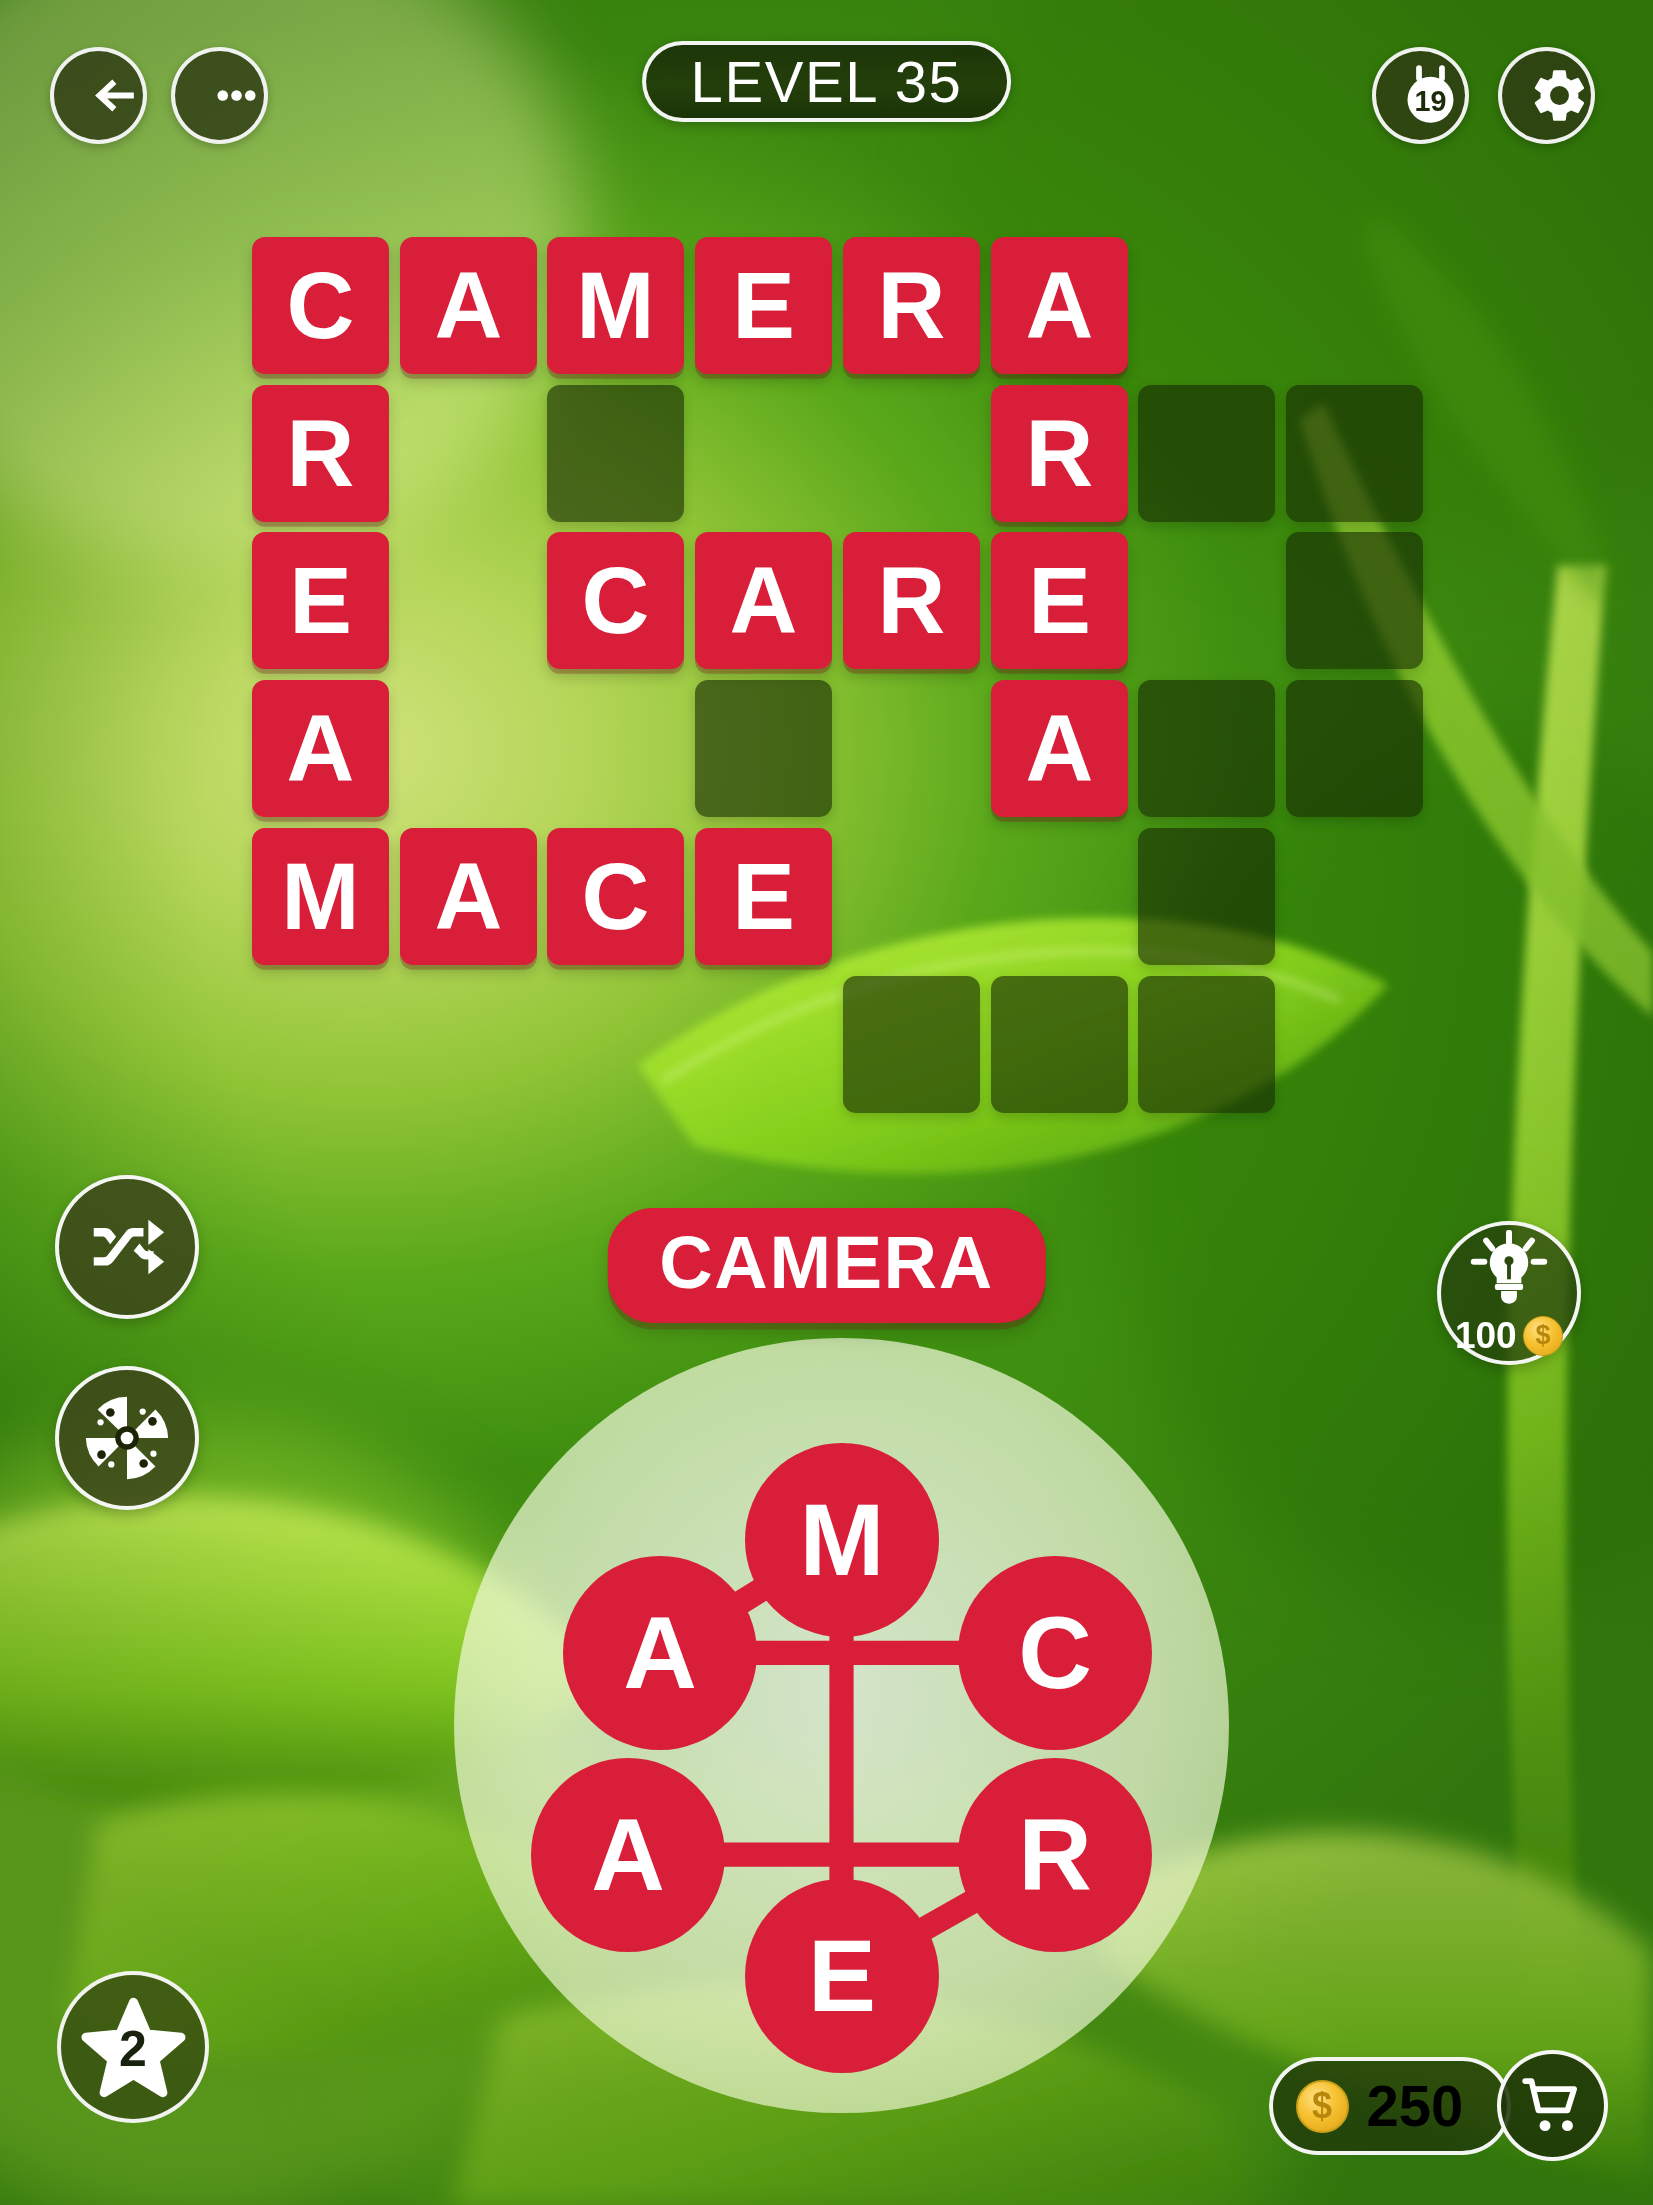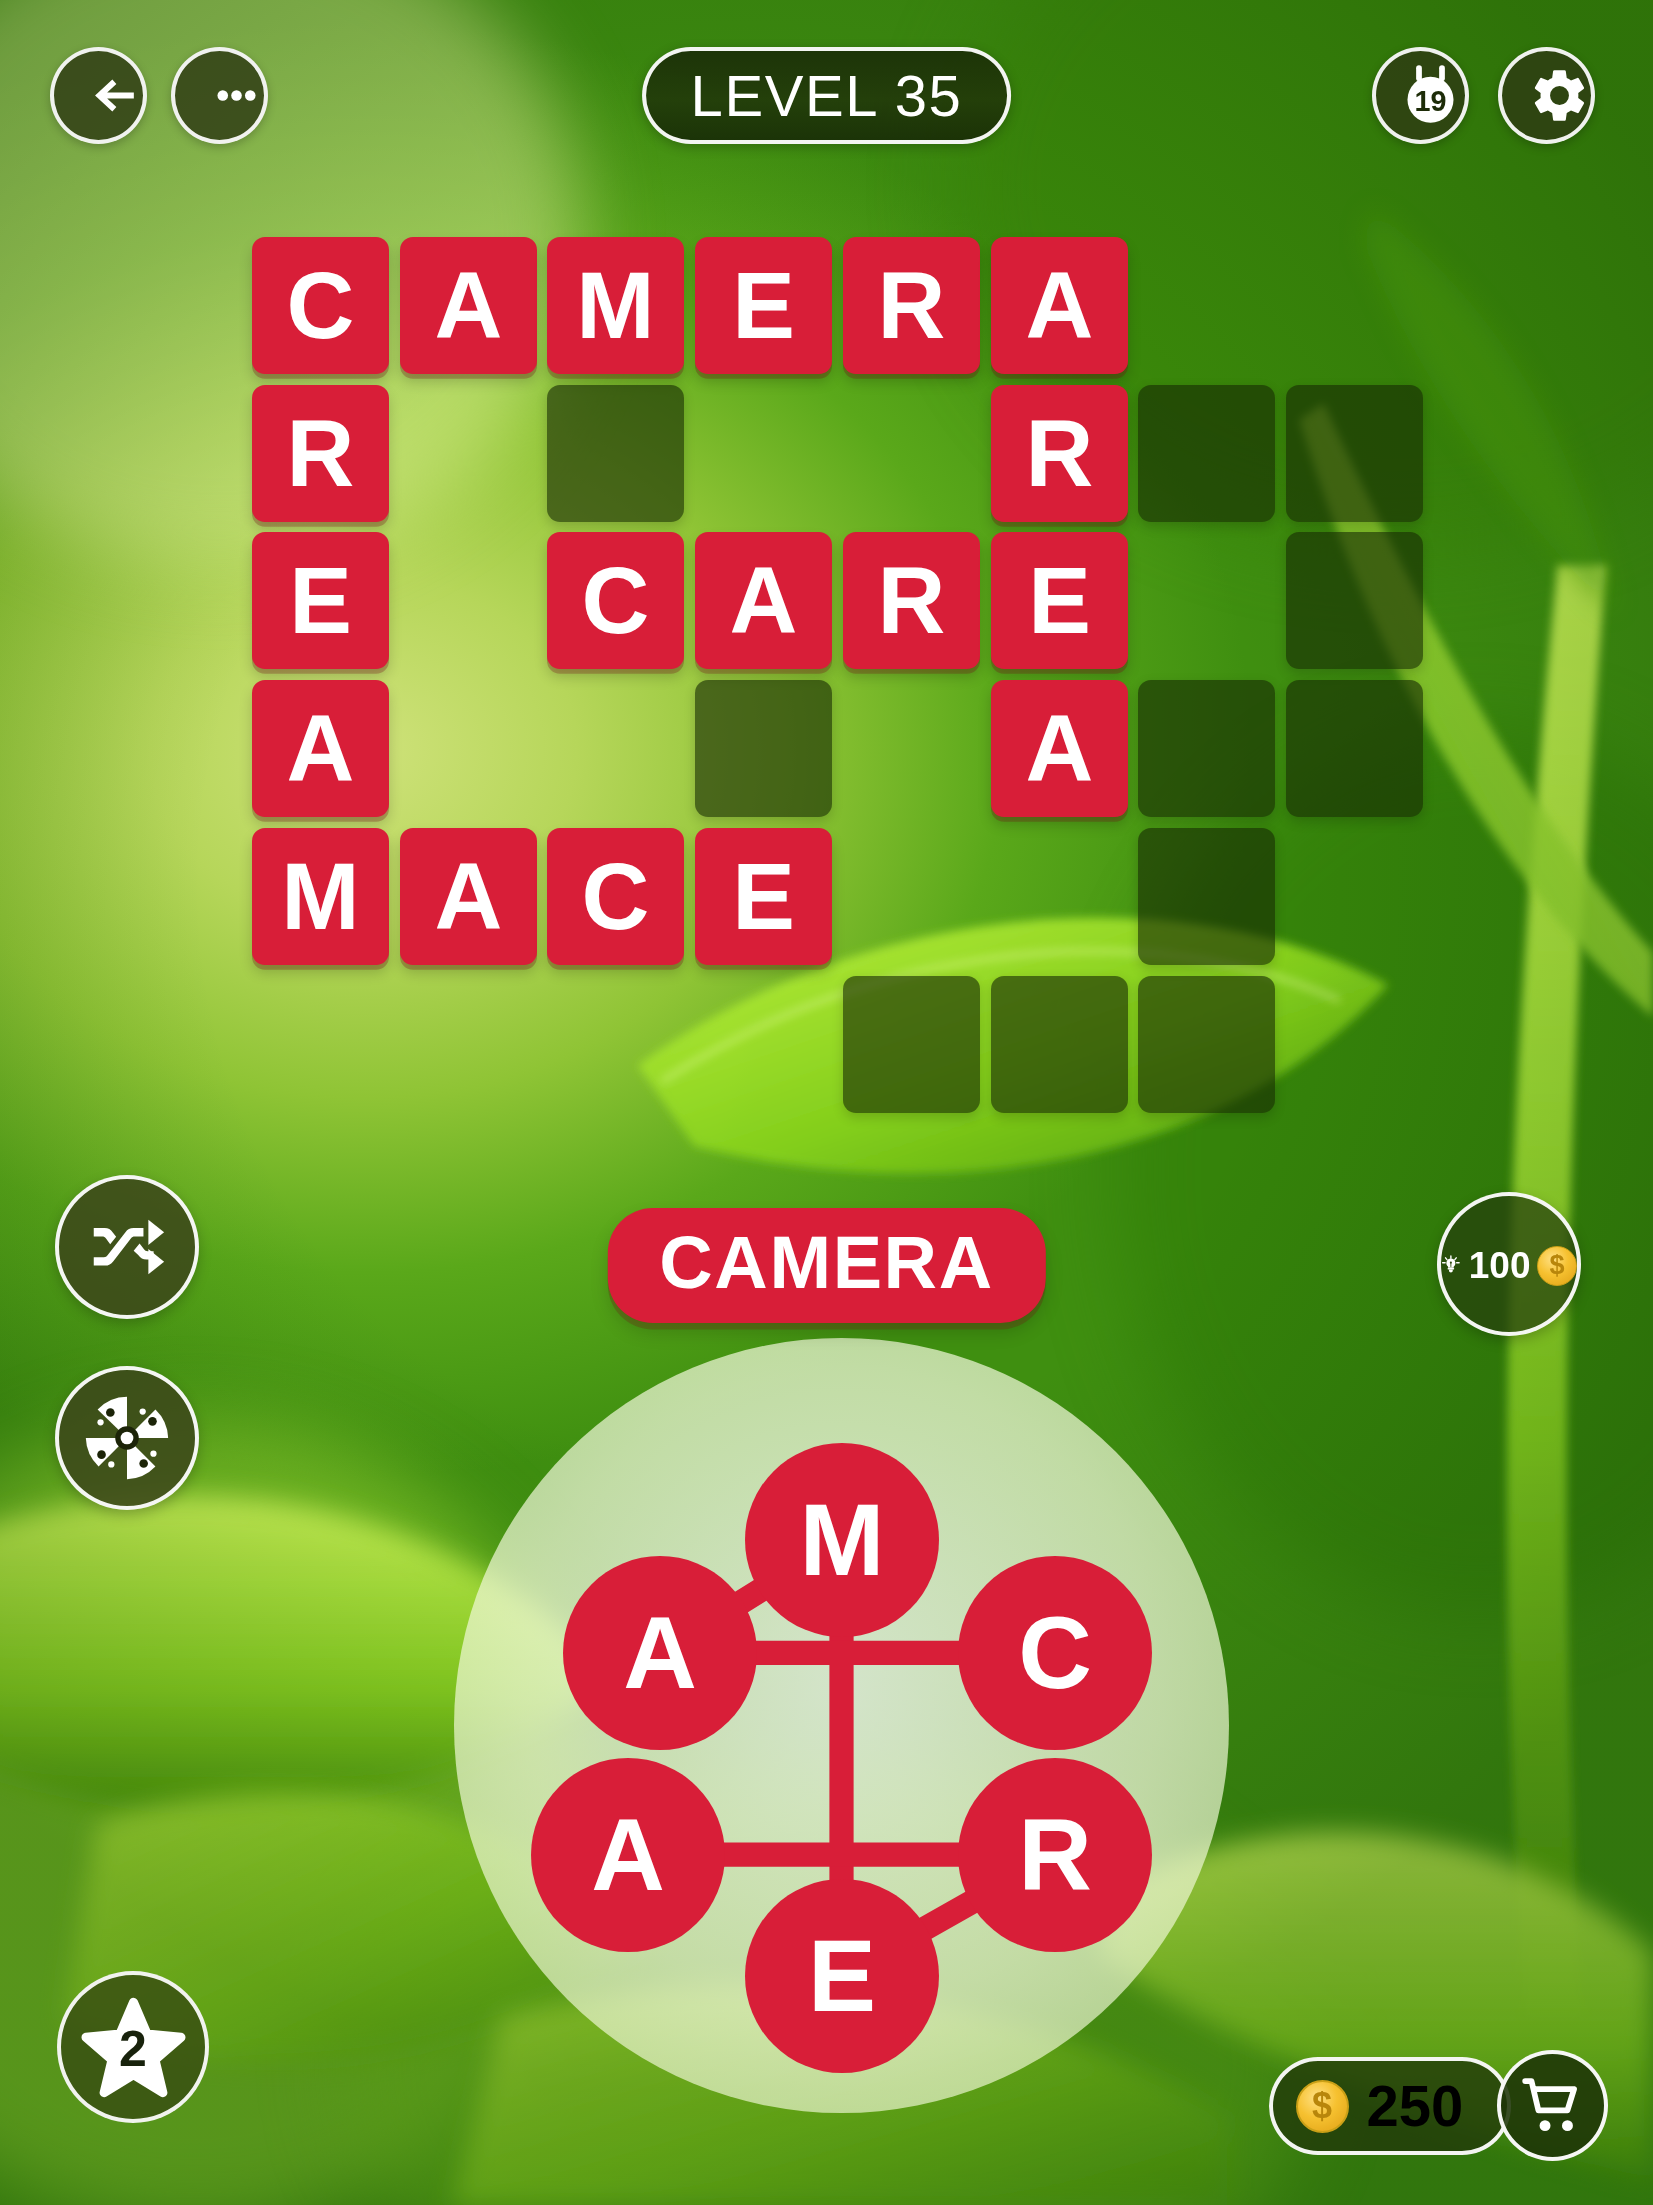--- a/index.html
+++ b/index.html
@@ -53,22 +53,22 @@
     box-shadow: 0 3.2px 9.7px rgba(0,0,0,.22);
   }
   #back-btn  { left: 50px;  top: 47px; width: 97px; height: 97px; }
   #menu-btn  { left: 171px; top: 47px; width: 97px; height: 97px; }
   #daily-btn { left: 1372px; top: 47px; width: 97px; height: 97px; }
   #settings-btn { left: 1498px; top: 47px; width: 97px; height: 97px; }
 
   .level-pill {
     position: absolute;
     left: 50%; transform: translateX(-50%);
-    top: 47px;
-    height: 97px;
+    top: 41px;
+    height: 81px;
     min-width: 339px;
     padding: 0 45px;
     border-radius: 50px;
     background: linear-gradient(180deg, rgba(27,47,8,.93) 0%, rgba(34,58,10,.93) 55%, rgba(25,45,7,.93) 100%);
     border: 4px solid rgba(255,255,255,.95);
     display: flex; align-items: center; justify-content: center;
     box-shadow: 0 3.2px 11.3px rgba(0,0,0,.24);
   }
   .level-pill span {
     color: #ffffff;
@@ -114,22 +114,22 @@
     border-radius: 50%;
     background: rgba(60,72,26,.88);
     border: 4px solid rgba(255,255,255,.95);
     display: flex; align-items: center; justify-content: center;
     box-shadow: 0 4.8px 13px rgba(0,0,0,.22);
     z-index: 22;
   }
   #shuffle-btn { left: 55px; top: 1175px; }
   #wheel-btn   { left: 55px; top: 1366px; }
   #hint-btn {
-    left: 1437px; top: 1192px;
-    flex-direction: row; gap: 8px;
+    left: 1437px; top: 1221px;
+    flex-direction: column; gap: 8px;
     background: rgba(38,62,14,.72);
   }
   .hint-cost {
     display: flex; align-items: center; justify-content: center; gap: 6.5px;
     margin-top: 3.2px;
   }
   .hint-cost .cost-num {
     color: #ffffff; font-size: 37px; font-weight: 700; line-height: 1;
   }
 

